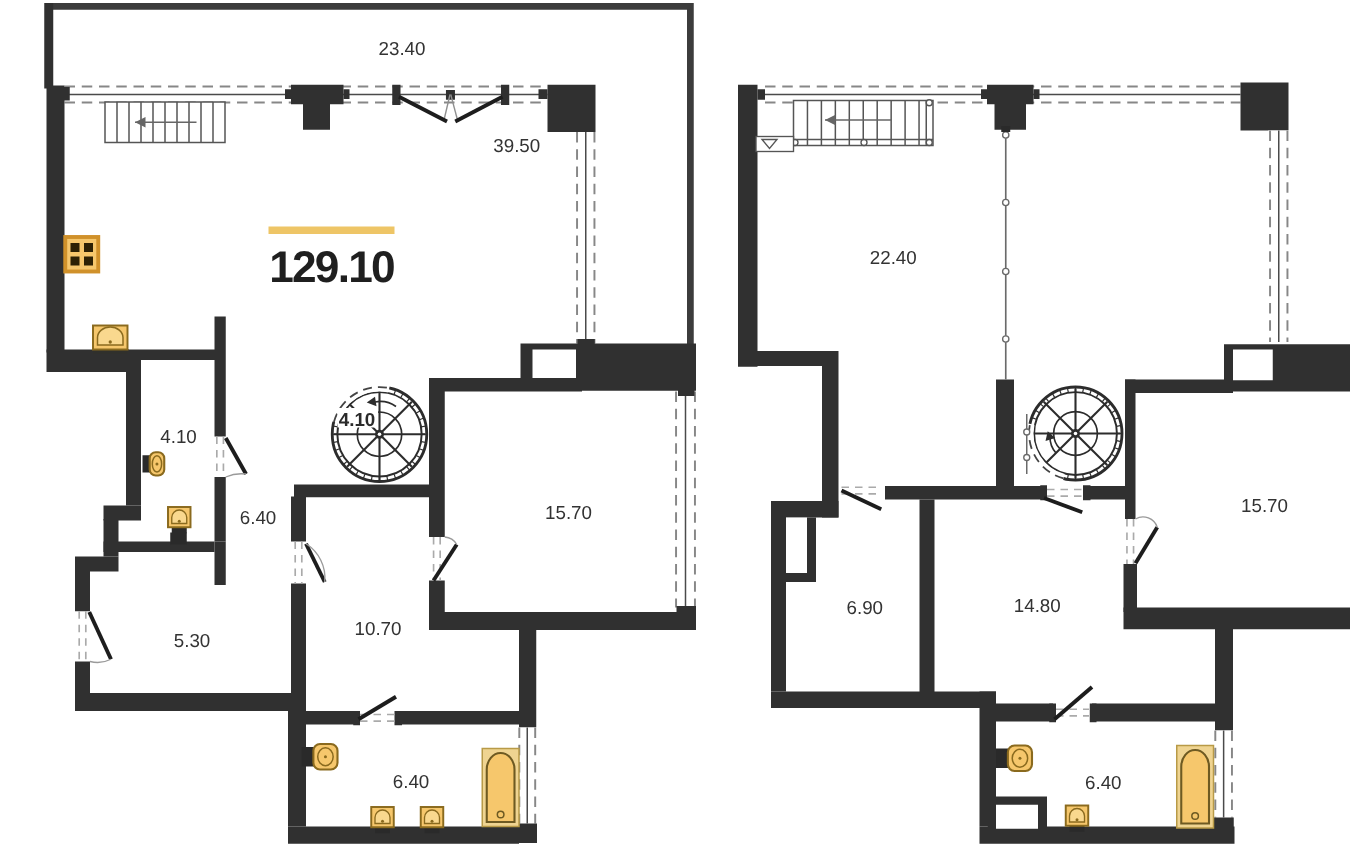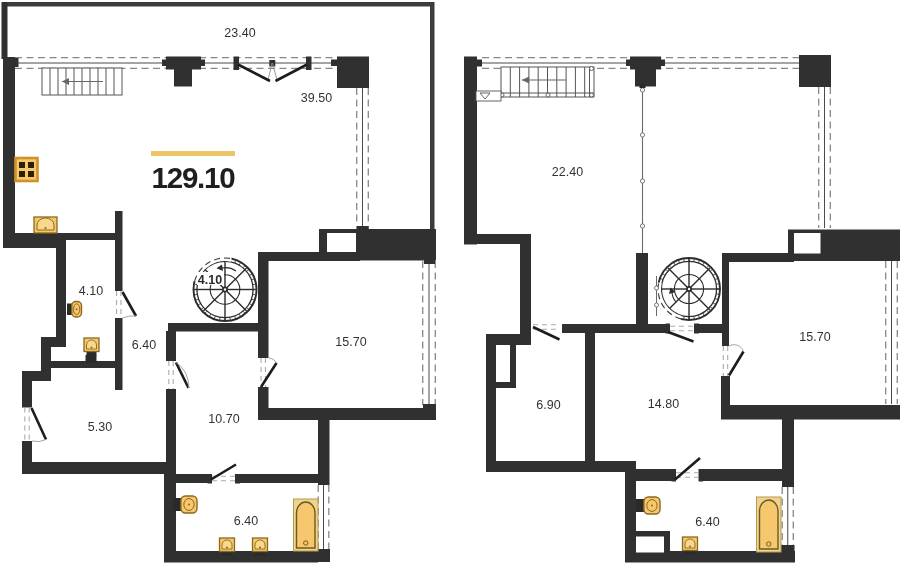--- a/index.html
+++ b/index.html
@@ -1,15 +1,15 @@
 <!DOCTYPE html>
 <html><head><meta charset="utf-8"><title>Floorplan</title>
 <style>
 html,body{margin:0;padding:0;background:#ffffff;}
-#plan{width:724px;height:563px;position:relative;}
+#plan{width:724px;height:563px;position:relative;padding-left:28px;}
 </style></head>
 <body>
 <div id="plan">
 <svg width="900" height="563" viewBox="0 0 900 563">
 
 <g>
         <rect x="0" y="0" width="900" height="563" fill="#ffffff"></rect>
       </g>
 
 <g>

